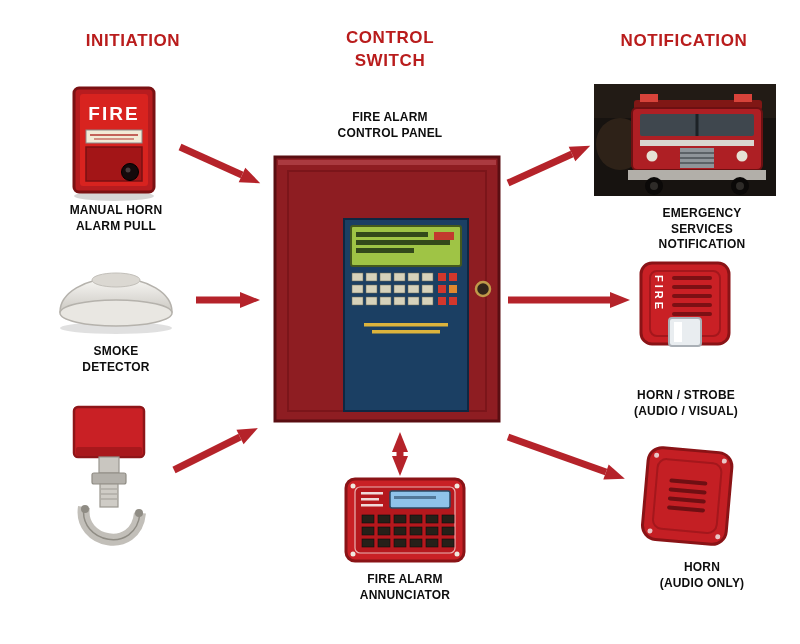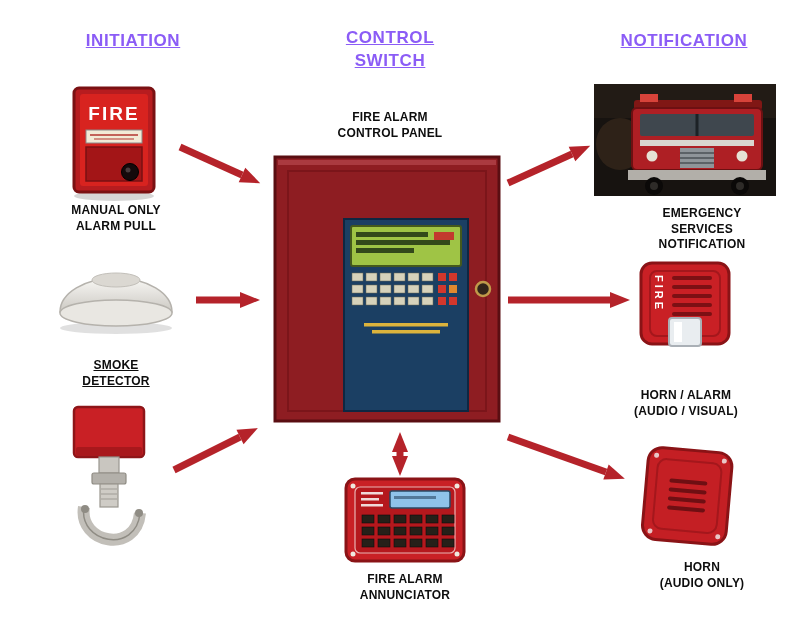--- a/index.html
+++ b/index.html
@@ -1,21 +1,21 @@
 <!DOCTYPE html>
 <html><head>
 <meta charset="utf-8">
 <style>
   * { margin:0; padding:0; box-sizing:border-box; }
   html,body { background:#ffffff; font-family:"Liberation Sans", sans-serif; }
   .canvas { position:relative; width:800px; height:644px; background:#ffffff; overflow:hidden; }
   .arrows { position:absolute; left:0; top:0; width:800px; height:644px; pointer-events:none; }
   .heading {
     position:absolute; text-align:center; font-weight:bold; font-size:17px;
-    letter-spacing:0.6px; color:#8b5cf6; white-space:pre-line; line-height:1.35;text-decoration:underline;
+    letter-spacing:0.6px; color:#b91c1c; white-space:pre-line; line-height:1.35;
   }
   .label {
     position:absolute; text-align:center; font-weight:bold; font-size:12px;
     color:#0d0d0d; white-space:pre-line; line-height:1.3; letter-spacing:0.2px;
   }
   .device { position:absolute; }
   .rotated { transform:rotate(5deg); }
 </style>
 </head>
 <body>
@@ -49,38 +49,38 @@
       <rect x="14" y="8" width="68" height="92" rx="3" fill="#d8231f"></rect>
       <text x="48" y="34" font-size="19" font-weight="bold" fill="#ffffff" text-anchor="middle" letter-spacing="2" font-family="Liberation Sans, sans-serif">FIRE</text>
       <rect x="20" y="44" width="56" height="13" fill="#f2ead6" stroke="#8a8a8a" stroke-width="1"></rect>
       <line x1="24" y1="49" x2="72" y2="49" stroke="#b3342f" stroke-width="1.5"></line>
       <line x1="28" y1="53" x2="68" y2="53" stroke="#b3342f" stroke-width="1"></line>
       <rect x="20" y="61" width="56" height="34" fill="#a31517" stroke="#7a1113" stroke-width="1.5"></rect>
       <circle cx="64" cy="86" r="8.5" fill="#15090b" stroke="#000000"></circle>
       <circle cx="62" cy="84" r="2.5" fill="#4a3b3d"></circle>
     </svg>
   </div>
-  <div class="label" style="left:40px; top:203px; width:152px;">MANUAL ONLY
+  <div class="label" style="left:40px; top:203px; width:152px;">MANUAL HORN
 ALARM PULL</div>
 
   <div class="device" style="left:50px; top:258px;">
     <svg width="132" height="78" viewBox="0 0 132 78">
       <defs>
         <linearGradient id="domeG" x1="0" y1="0" x2="0" y2="1">
           <stop offset="0" stop-color="#f8f7f4"></stop>
             <stop offset="1" stop-color="#ccc9c3"></stop>
         </linearGradient>
       </defs>
       <ellipse cx="66" cy="70" rx="56" ry="6" fill="rgba(0,0,0,0.12)"></ellipse>
       <path d="M10 54 A56 34 0 0 1 122 54 Z" fill="url(#domeG)" stroke="#b5b2ac" stroke-width="1.5"></path>
       <ellipse cx="66" cy="55" rx="56" ry="13" fill="#e9e7e2" stroke="#b5b2ac" stroke-width="1.5"></ellipse>
       <ellipse cx="66" cy="22" rx="24" ry="7" fill="#dbd8d2" stroke="#c2bfb9" stroke-width="1"></ellipse>
     </svg>
   </div>
-  <div class="label" style="left:40px; top:358px; width:152px;text-decoration:underline;">SMOKE
+  <div class="label" style="left:40px; top:344px; width:152px;">SMOKE
 DETECTOR</div>
 
   <div class="device" style="left:52px; top:403px;">
     <svg width="112" height="150" viewBox="0 0 112 150">
       <rect x="22" y="4" width="70" height="50" rx="4" fill="#c92025" stroke="#8e1518" stroke-width="2.5"></rect>
       <rect x="24" y="44" width="66" height="9" rx="2" fill="#a8181c"></rect>
       <rect x="47" y="54" width="20" height="16" fill="#c9c6c0" stroke="#9a978f" stroke-width="1.2"></rect>
       <rect x="40" y="70" width="34" height="11" rx="2" fill="#b3b0aa" stroke="#8f8c84" stroke-width="1.2"></rect>
       <rect x="48" y="81" width="18" height="23" fill="#cfccc6" stroke="#9a978f" stroke-width="1.2"></rect>
       <line x1="49" y1="86" x2="65" y2="86" stroke="#a7a49e" stroke-width="1.2"></line>
@@ -217,21 +217,21 @@
         <rect x="34" y="16" width="40" height="4" rx="2" fill="#7c1014"></rect>
         <rect x="34" y="25" width="40" height="4" rx="2" fill="#7c1014"></rect>
         <rect x="34" y="34" width="40" height="4" rx="2" fill="#7c1014"></rect>
         <rect x="34" y="43" width="40" height="4" rx="2" fill="#7c1014"></rect>
         <rect x="34" y="52" width="40" height="4" rx="2" fill="#7c1014"></rect>
       </g>
       <rect x="31" y="58" width="32" height="28" rx="3" fill="#e9edf0" stroke="#aab0b6" stroke-width="2"></rect>
       <rect x="36" y="62" width="8" height="20" fill="#ffffff"></rect>
     </svg>
   </div>
-  <div class="label" style="left:596px; top:388px; width:180px;">HORN / ALARM
+  <div class="label" style="left:596px; top:388px; width:180px;">HORN / STROBE
 (AUDIO / VISUAL)</div>
 
   <div class="device rotated" style="left:640px; top:446px;">
     <svg width="94" height="100" viewBox="0 0 94 100">
       <rect x="5" y="4" width="84" height="92" rx="14" fill="#c41f24" stroke="#8a1316" stroke-width="3"></rect>
       <rect x="15" y="15" width="64" height="70" rx="9" fill="none" stroke="#a4171c" stroke-width="2"></rect>
       <g>
         <rect x="28" y="34" width="38" height="4" rx="2" fill="#6f0f13"></rect>
         <rect x="28" y="43" width="38" height="4" rx="2" fill="#6f0f13"></rect>
         <rect x="28" y="52" width="38" height="4" rx="2" fill="#6f0f13"></rect>

